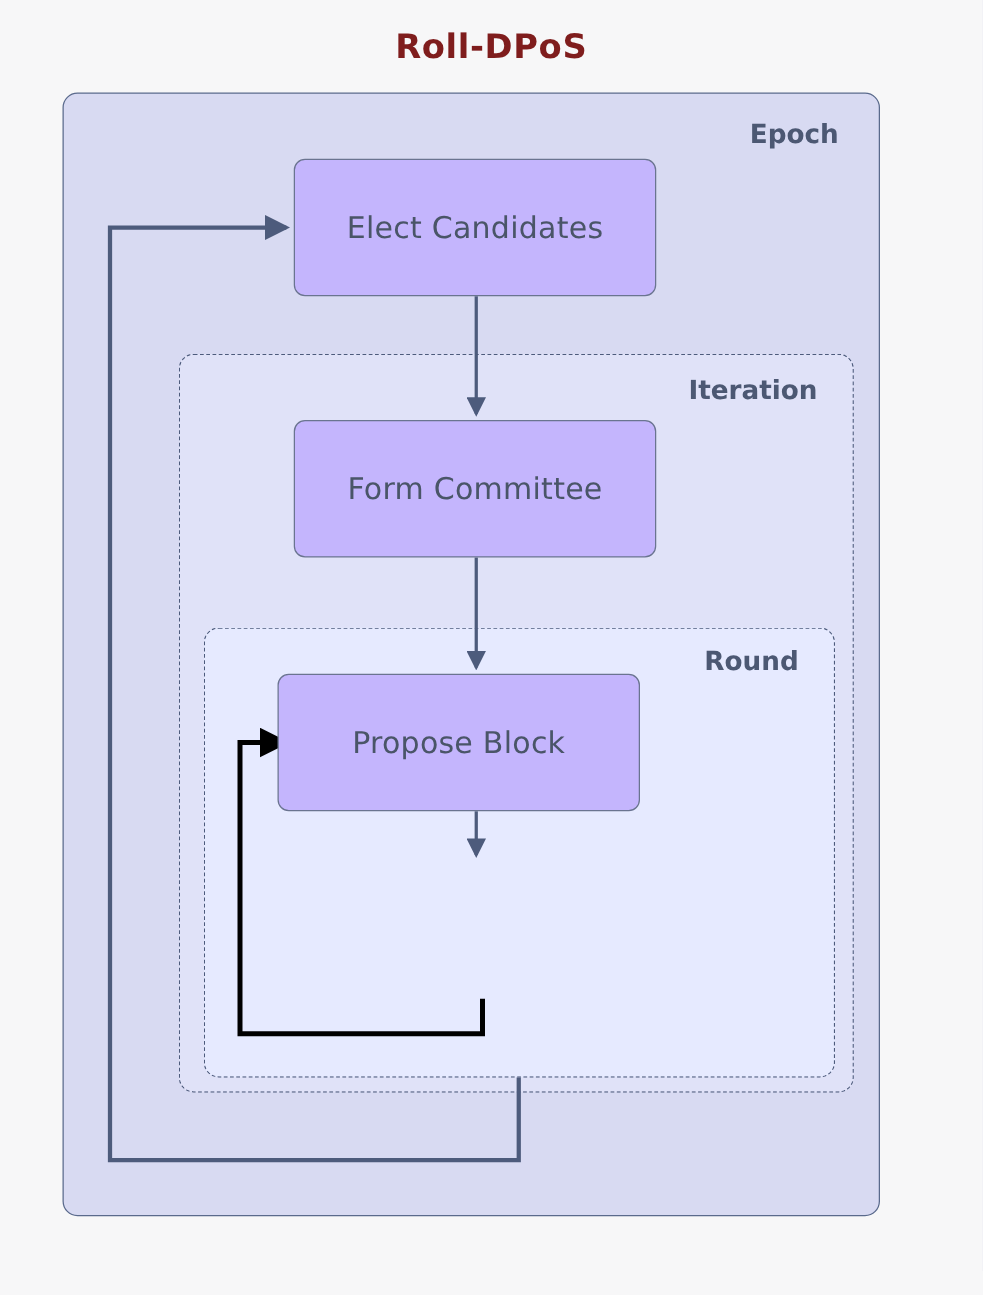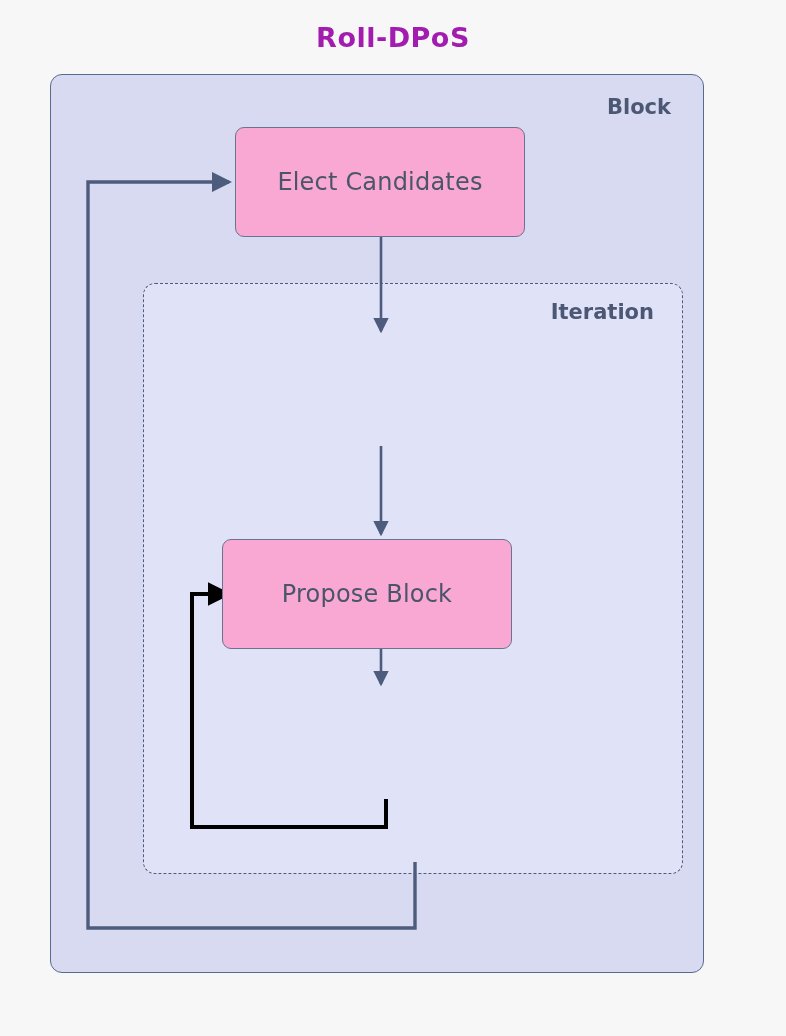--- a/index.html
+++ b/index.html
@@ -22,21 +22,21 @@
   
   #diagram-title {
     position: absolute;
     left: 0;
     top: 22px;
     width: 786px;
     text-align: center;
     font-size: 27px;
     font-weight: 700;
     letter-spacing: 0.5px;
-    color: #a21caf;
+    color: #7f1d1d;
   }
 
   
   .container-box {
     position: absolute;
     box-sizing: border-box;
   }
   #epoch-container {
     left: 50px;
     top: 74px;
@@ -74,21 +74,21 @@
   #epoch-label { right: 32px; top: 20px; }
   #iteration-label { right: 28px; top: 16px; margin-left: 32px; }
   #round-label { right: 28px; top: 14px; }
 
   
   .node {
     position: absolute;
     box-sizing: border-box;
     width: 290px;
     height: 110px;
-    background: #f9a8d4;
+    background: #c4b5fd;
     border: 1.3px solid #6a7490;
     border-radius: 9px;
     display: flex;
     align-items: center;
     justify-content: center;
     color: #4a5568;
     font-size: 24px;
     letter-spacing: 0.2px;
   }
   #node-elect    { left: 235px; top: 127px; }
@@ -108,27 +108,30 @@
   }
 </style>
 </head>
 <body>
 
 <div id="canvas">
 
   <div id="diagram-title">Roll-DPoS</div>
 
   <div id="epoch-container" class="container-box">
-    <span id="epoch-label" class="container-label">Block</span>
+    <span id="epoch-label" class="container-label">Epoch</span>
   </div>
 
   <div id="iteration-container" class="container-box">
     <span id="iteration-label" class="container-label">Iteration</span>
   </div>
 
+  <div id="round-container" class="container-box">
+    <span id="round-label" class="container-label">Round</span>
+  </div>
 
   <svg id="edges" viewBox="0 0 786 1036" xmlns="http://www.w3.org/2000/svg">
     <defs>
       <marker id="arrow-slate" viewBox="0 0 10 10" refX="8.5" refY="5" markerWidth="6" markerHeight="6" orient="auto-start-reverse">
         <path d="M 0 0 L 10 5 L 0 10 z" fill="#4d5b7c"></path>
       </marker>
       <marker id="arrow-black" viewBox="0 0 10 10" refX="8.5" refY="5" markerWidth="6" markerHeight="6" orient="auto-start-reverse">
         <path d="M 0 0 L 10 5 L 0 10 z" fill="#000000"></path>
       </marker>
     </defs>
@@ -141,19 +144,22 @@
 
     <path d="M 386 799 L 386 827 L 192 827 L 192 594 L 228 594" fill="none" stroke="#000000" stroke-width="4" stroke-linecap="butt" stroke-linejoin="miter" marker-end="url(#arrow-black)"></path>
 
     <path d="M 415 862 L 415 928 L 88 928 L 88 182 L 229 182" fill="none" stroke="#4d5b7c" stroke-width="3.4" stroke-linecap="butt" stroke-linejoin="miter" marker-end="url(#arrow-slate)"></path>
   </svg>
 
   <div id="node-elect" class="node">
     <span>Elect Candidates</span>
   </div>
 
+  <div id="node-form" class="node">
+    <span>Form Committee</span>
+  </div>
 
   <div id="node-propose" class="node">
     <span>Propose Block</span>
   </div>
 
 
 </div>
 
 </body></html>

